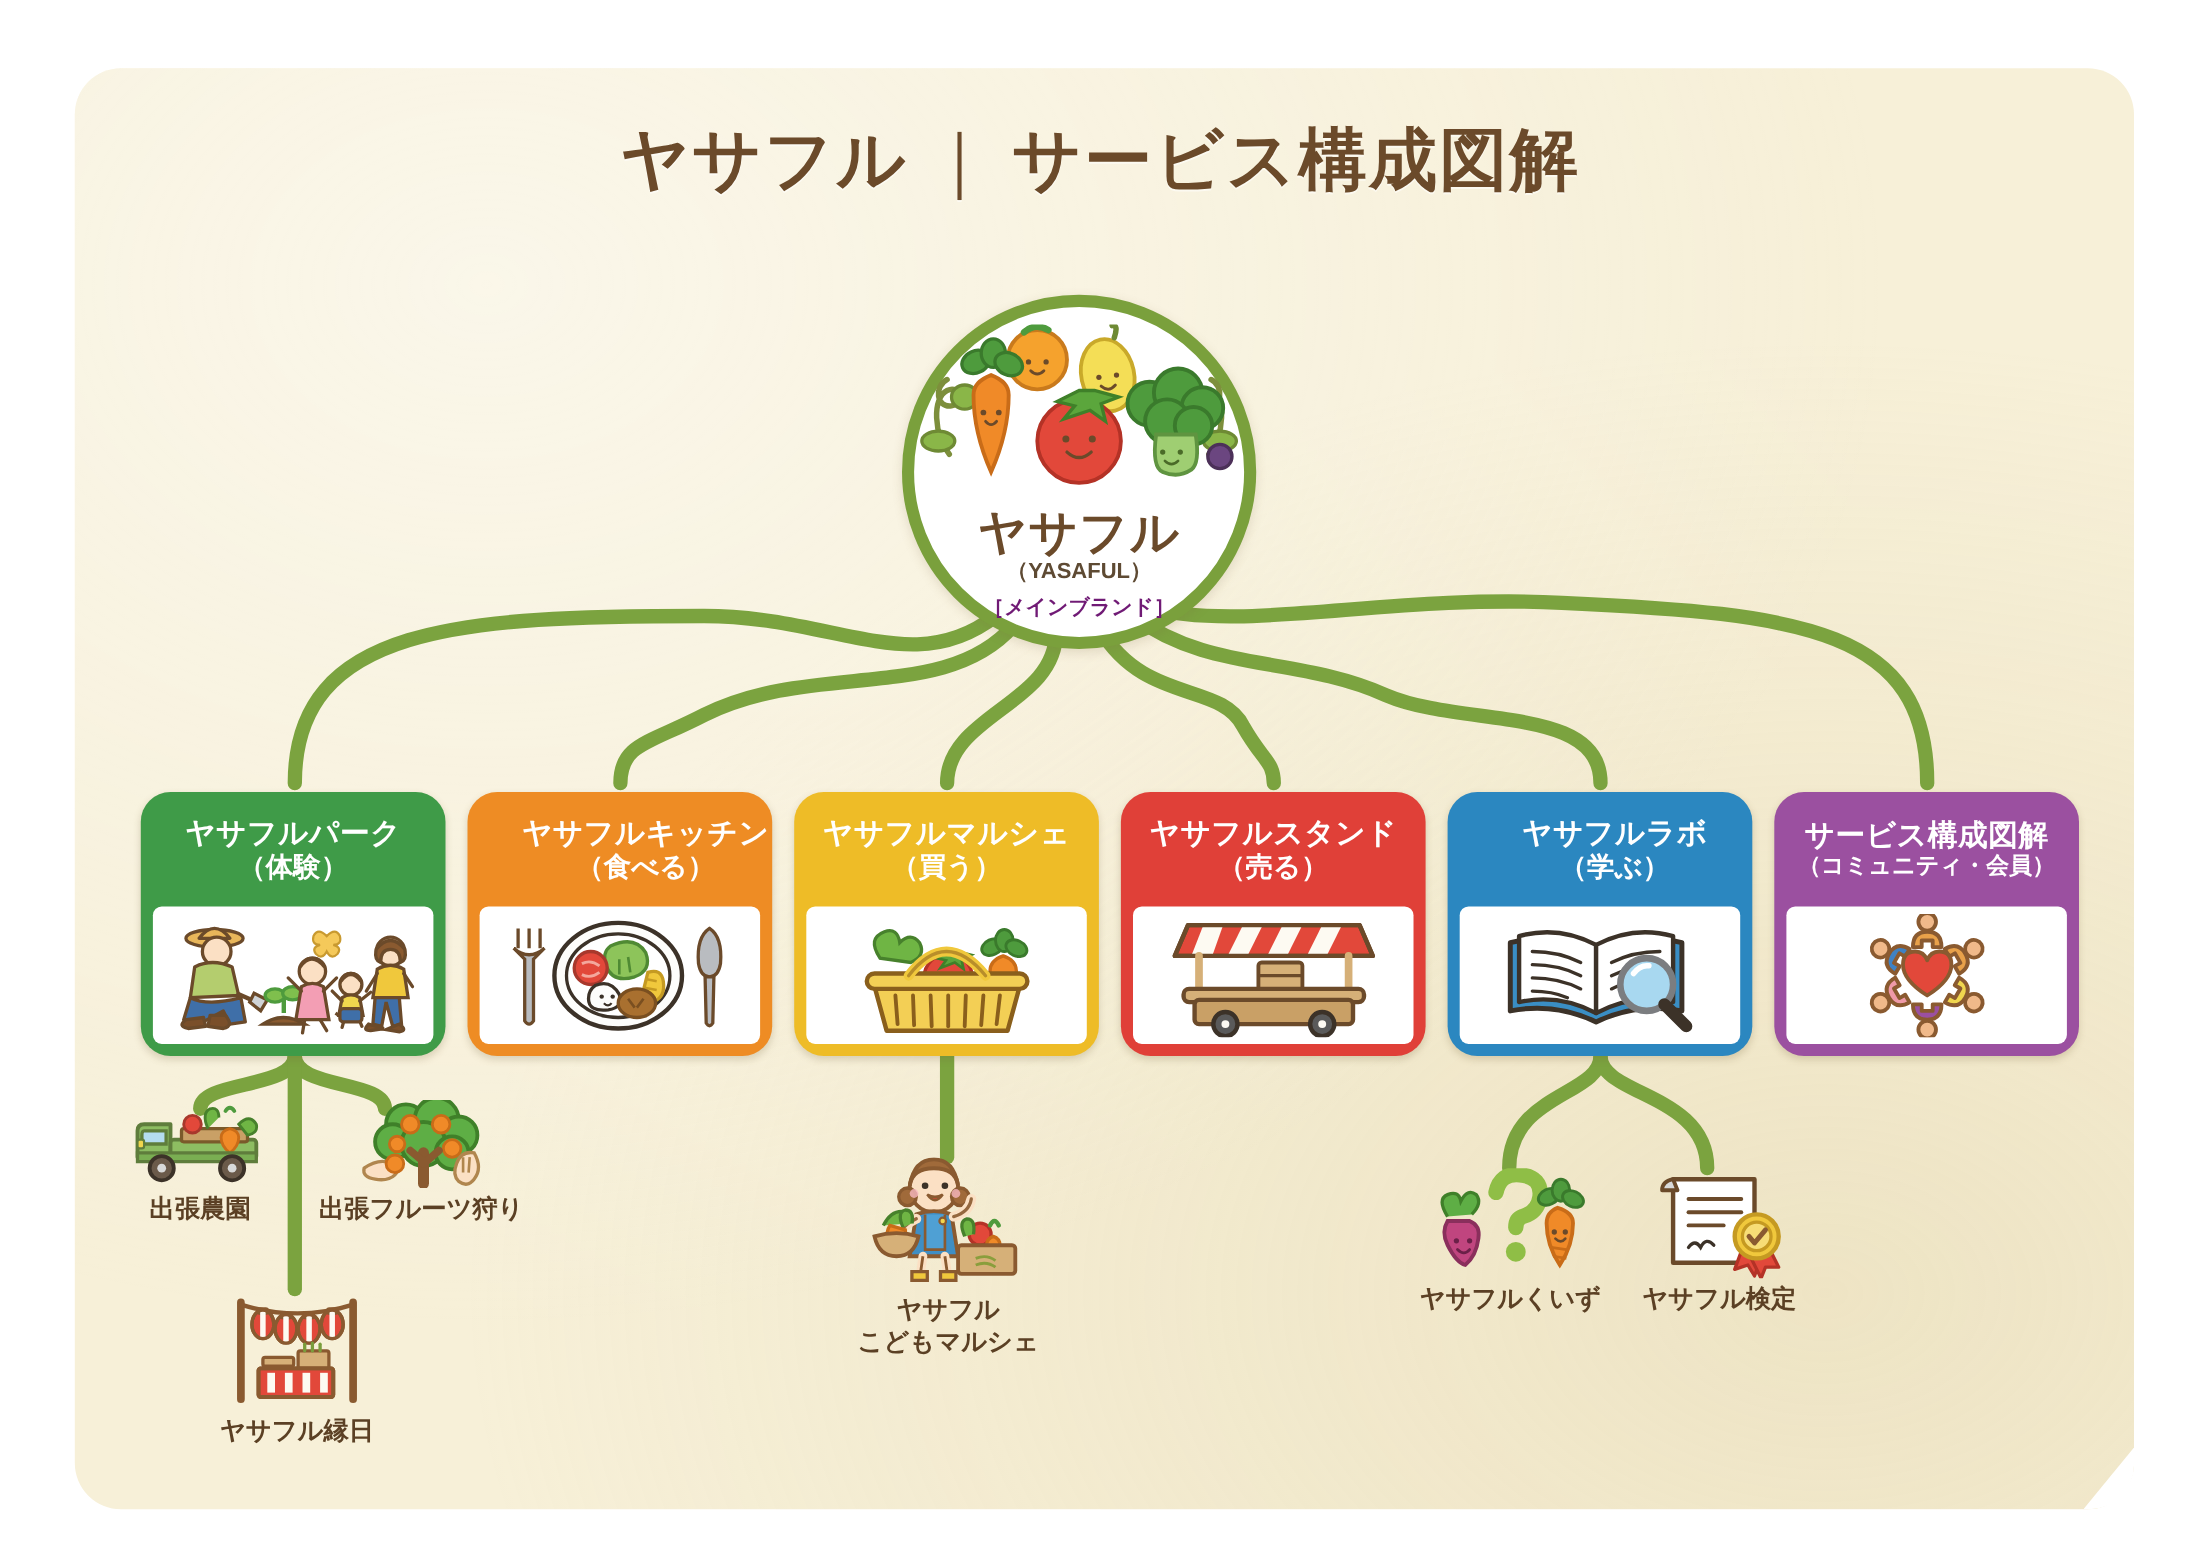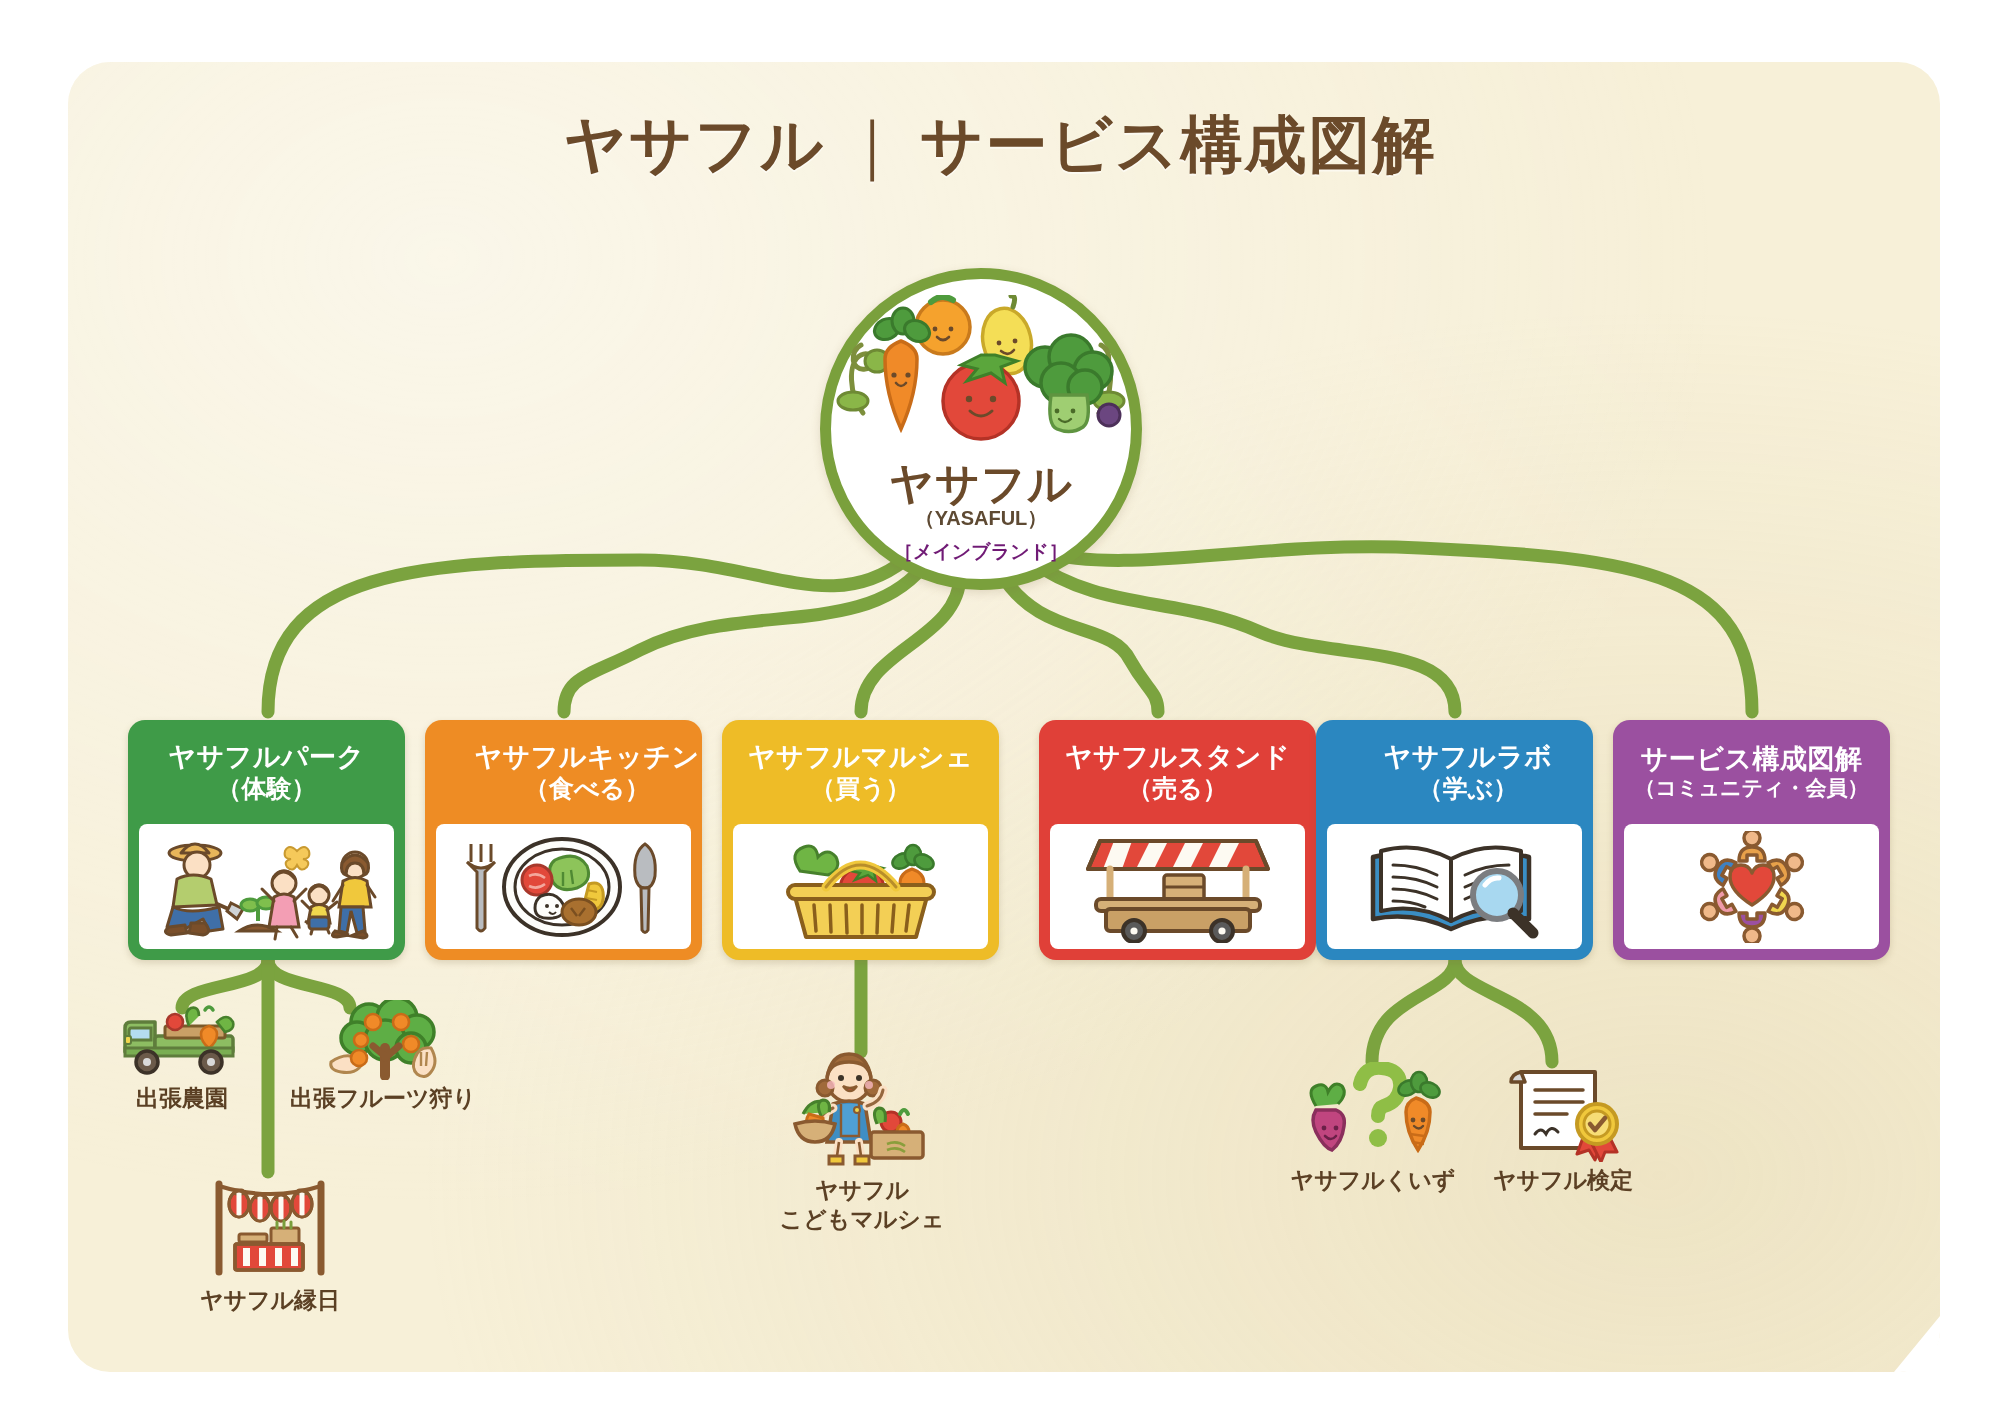--- a/index.html
+++ b/index.html
@@ -66,21 +66,21 @@
     text-align:center; font-size:20px; color:#5e4a33; font-weight:600;
   }
   .logo-tag {
     position:absolute; left:0; right:0; top:260px;
     text-align:center; font-size:19px; color:#701a75; font-weight:700;
   }
 
   
   .card {
     position: absolute; top: 720px; width: 277px; height: 240px;
-    border-radius: 17px;
+    border-radius: 27px;
     box-shadow: 0 3px 7px rgba(120,100,60,.22);
     overflow: hidden;
     z-index: 4;
   }
   .card-head {
     height: 104px;
     display: flex; flex-direction: column;
     align-items: center; justify-content: center;
     color: #ffffff; text-align: center; line-height: 1.12;
   }
@@ -355,21 +355,21 @@
             <path d="M80 74 l1 28"></path>
           <path d="M96 74 l0 28"></path>
             <path d="M112 74 l-1 28"></path>
             <path d="M128 74 l-2 27"></path>
             <path d="M143 74 l-3 26"></path>
         </g>
       </svg>
     </div>
   </div>
 
-  <div class="card" style="left:1019px;background:#e04038;margin-left:20px;">
+  <div class="card" style="left:1019px;background:#e04038;">
     <div class="card-head">
       <div class="card-title">ヤサフルスタンド</div>
       <div class="card-sub">（売る）</div>
     </div>
     <div class="card-body">
       <svg width="200" height="112" viewBox="0 0 200 112">
 
         <path d="M22 10 l156 0 l12 28 l-180 0z" fill="#e2483a" stroke="#6b4a2a" stroke-width="4" stroke-linejoin="round"></path>
         <g fill="#fdfaf2">
           <path d="M36 10 l18 0 l-10 28 l-19 0z"></path>

